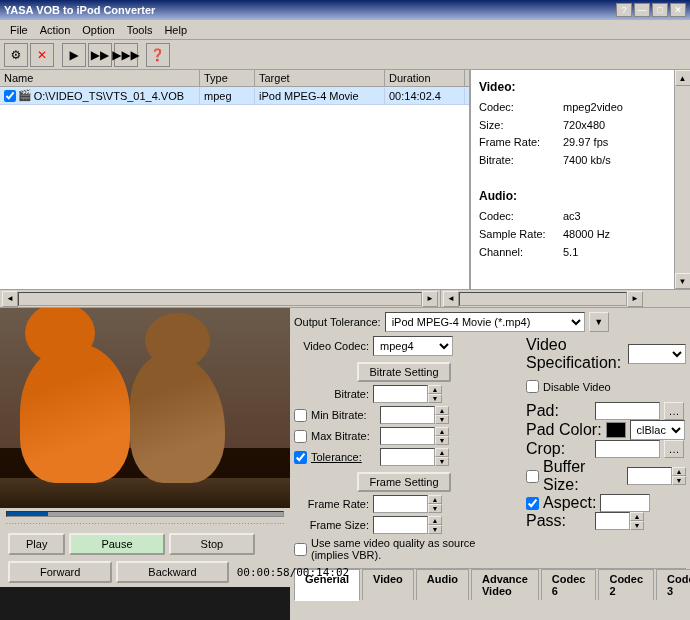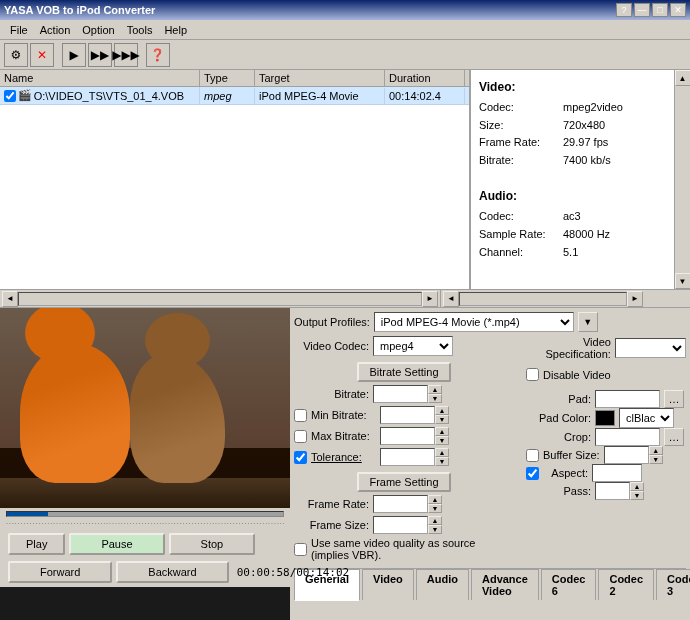--- a/index.html
+++ b/index.html
@@ -106,21 +106,21 @@
       border-bottom: 1px solid #c0d0e8;
     }
     .file-row-cell {
       padding: 2px 4px;
       border-right: 1px solid #c0d0e8;
       font-size: 11px;
       white-space: nowrap;
       overflow: hidden;
     }
     .file-row-name { width: 200px; display: flex; align-items: center; gap: 2px; }
-    .file-row-type { width: 55px; font-style: italic; }
+    .file-row-type { width: 55px; }
     .file-row-target { width: 130px; }
     .file-row-duration { width: 80px; }
 
     .checkbox-small { width: 12px; height: 12px; }
 
     
     .info-panel {
       width: 220px;
       background: white;
       overflow-y: auto;
@@ -290,21 +290,21 @@
       display: flex;
       align-items: center;
       gap: 4px;
       margin-bottom: 3px;
     }
     .right-row {
       display: flex;
       align-items: center;
       gap: 4px;
     }
-    .right-label { font-size: 11px; min-width: 65px; text-align: right; }
+    .right-label { font-size: 16px; min-width: 65px; }
     .color-box {
       width: 20px;
       height: 16px;
       background: black;
       border: 1px solid #888;
       display: inline-block;
     }
 
     
     .tab-bar {
@@ -495,21 +495,21 @@
       <button class="ctrl-btn">Backward</button>
       <span class="time-display">
         <span>00:00:58</span>/<span>00:14:02</span>
       </span>
     </div>
   </div>
 
   <div class="settings-panel">
 
     <div class="output-profiles-row">
-      <span class="label-text">Output Profiles:</span>
+      <span class="label-text">Output Tolerance:</span>
       <select class="select-box" style="width:200px;">
         <option>iPod MPEG-4 Movie (*.mp4)</option>
       </select>
       <div style="width:20px; height:20px; background:#d4d0c8; border:1px outset #f0ede8; display:flex; align-items:center; justify-content:center; cursor:pointer; font-size:9px;">▼</div>
     </div>
 
     <div class="settings-two-col">
 
       <div class="settings-left">
 

